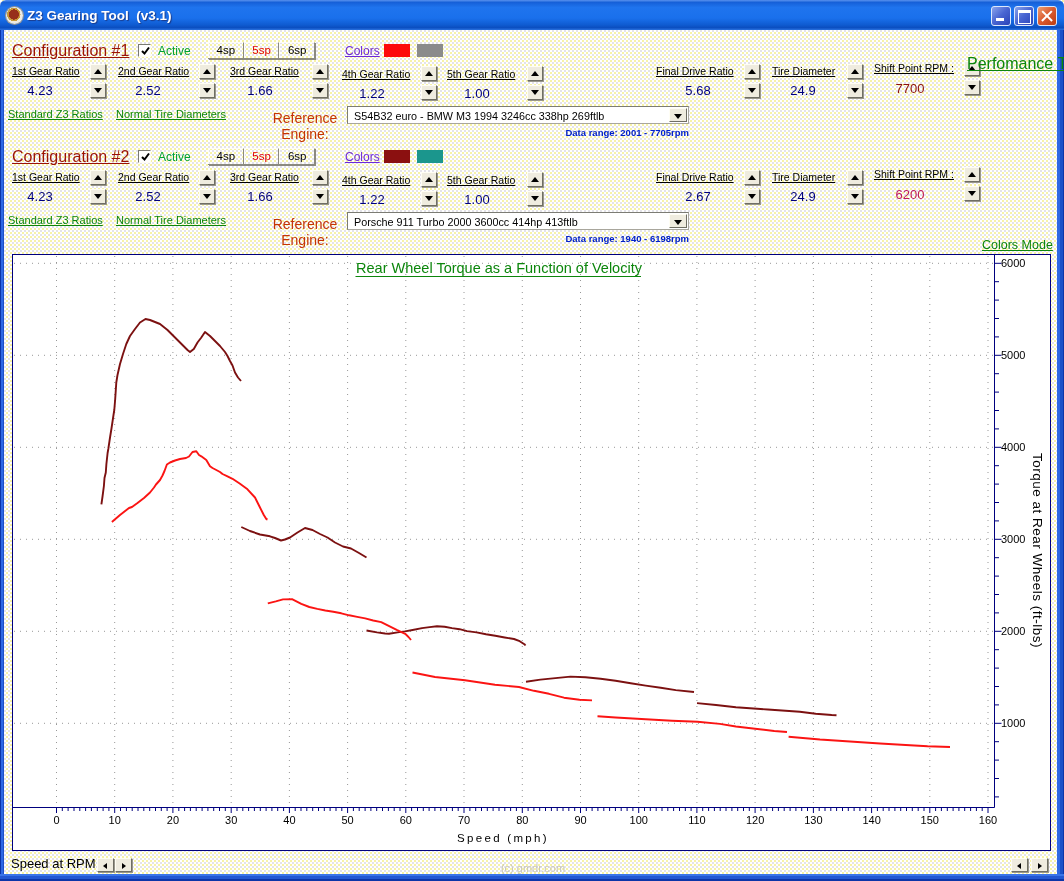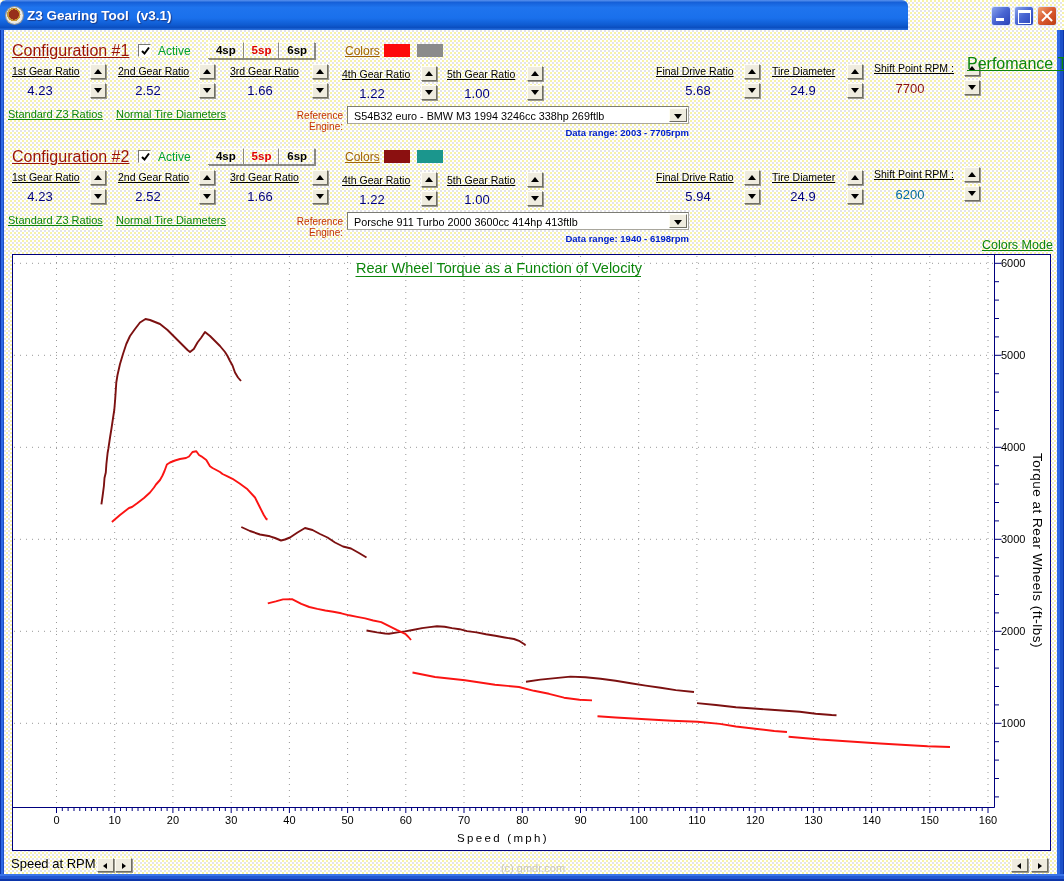--- a/index.html
+++ b/index.html
@@ -1,20 +1,20 @@
 <!DOCTYPE html>
 <html><head><meta charset="utf-8"><style>
 * { margin:0; padding:0; box-sizing:border-box; }
 html,body { width:1064px; height:881px; overflow:hidden; }
 body { position:relative; font-family:"Liberation Sans",sans-serif;
   background-color:#f1efdf;
   background-image:repeating-conic-gradient(#f6f2a8 0% 25%, #ffffff 25% 50%, #e4e3e9 50% 75%, #ffffff 75% 100%);
   background-size:4px 4px; }
 
-#titlebar { position:absolute; left:0; top:0; width:908px; height:30px;
+#titlebar { position:absolute; left:0; top:0; width:1064px; height:30px;
   background:linear-gradient(180deg,#5a92ee 0%,#1660d8 8%,#1f74ee 25%,#1a70ec 60%,#0f5cd2 82%,#0b4ec0 92%,#2a72e0 100%);
   border-radius:6px 6px 0 0; }
 #titlebar .txt { position:absolute; left:27px; top:8px; color:#fff; font-size:13.5px; font-weight:bold;
   text-shadow:1px 1px 1px #1a3a8a; white-space:pre; }
 #icon { position:absolute; left:6px; top:7px; width:17px; height:17px; border-radius:50%;
   background:radial-gradient(circle at 46% 44%, #97301b 0 38%, #c89a3a 39% 50%, #eeebe2 51% 78%, #a39f96 79%);
   box-shadow:0 0 0 1px #9a968e; }
 .tbtn { position:absolute; top:6px; width:20px; height:20px; border-radius:3px;
   border:1px solid #dce8fc; }
 .tbtn.min,.tbtn.max { background:linear-gradient(135deg,#8aa4ec 0%,#4966d2 48%,#2a43b8 100%); }
@@ -27,35 +27,35 @@
 .tbtn.close::after { transform:rotate(-45deg); }
 #bl { position:absolute; left:0; top:30px; width:4px; height:845px; background:linear-gradient(90deg,#0c35a8 0 1px,#2e68e4 1px 3px,#1c50c8 3px); }
 #br { position:absolute; right:0; top:30px; width:7px; height:845px; background:linear-gradient(90deg,#2e68e4 0 3px,#1c50c8 3px 6px,#0c35a8 6px); }
 #bb { position:absolute; left:0; top:874px; width:1064px; height:7px; background:linear-gradient(180deg,#3a74e8 0 2px,#2257d2 2px 5px,#0c35a8 5px); }
 
 .cfghdr { position:absolute; font-size:16px; color:#9b1206; text-decoration:underline; }
 .chk { position:absolute; width:13px; height:13px; background:#fff; border:1px solid;
   border-color:#7a7a72 #fffef4 #fffef4 #7a7a72; padding:1px 0 0 1px; }
 .act { position:absolute; font-size:12px; color:#00a033; }
 .spgrp { position:absolute; display:flex; height:17px; border-bottom:1px solid #8c8a80; box-shadow:1px 1px 0 #8c8a80; }
-.spbtn { width:35.7px; height:16px; font-size:11.5px; font-weight:bold; text-align:center; line-height:15px;
+.spbtn { width:35.7px; height:16px; font-size:11.5px; font-weight:normal; text-align:center; line-height:15px;
   border-top:1px solid #fffef6; border-left:1px solid #fffef6; border-right:1px solid #8c8a80; }
-.colors { position:absolute; font-size:12px; color:#a16207; text-decoration:underline; }
+.colors { position:absolute; font-size:12px; color:#6d28d9; text-decoration:underline; }
 .sw { position:absolute; width:26px; height:13px; }
 .lbl { position:absolute; font-size:10.5px; color:#000; text-decoration:underline; white-space:nowrap; }
 .val { position:absolute; width:80px; text-align:center; font-size:13px; }
 .spin { position:absolute; width:17px; height:37px; }
 .sb { position:absolute; left:0; width:16px; height:15px; background:#efecdf; border:1px solid;
   border-color:#fffef4 #6f6e64 #6f6e64 #fffef4; box-shadow:1px 1px 0 #9a988c; }
 .sb.up { top:0; } .sb.dn { top:19px; }
 .sb::after { content:""; position:absolute; left:3px; border-left:4px solid transparent; border-right:4px solid transparent; }
 .sb.up::after { top:4px; border-bottom:5px solid #000; }
 .sb.dn::after { top:4px; border-top:5px solid #000; }
 .grlink { position:absolute; font-size:11px; color:#0c860c; text-decoration:underline; white-space:nowrap; }
-.refeng { position:absolute; width:100px; text-align:right; font-size:10px; color:#c53305;padding-left:24px; }
+.refeng { position:absolute; width:100px; text-align:center; font-size:14px; color:#c53305;padding-left:24px; }
 .combo { position:absolute; width:342px; height:18px; background:#fff; border:1px solid;
   border-color:#7c7c74 #a8a69c #a8a69c #7c7c74; }
 .combo span { position:absolute; left:6px; top:2.5px; font-size:10.8px; color:#000; white-space:nowrap; }
 .cbtn { position:absolute; right:1px; top:1px; width:18px; height:14px; background:#efecdf; border:1px solid;
   border-color:#fffef4 #6f6e64 #6f6e64 #fffef4; }
 .ca { position:absolute; left:4px; top:5px; border-left:4px solid transparent; border-right:4px solid transparent; border-top:5px solid #000; }
 .drange { position:absolute; width:300px; text-align:right; font-size:9.5px; font-weight:bold; color:#0020cc; }
 .bottxt { position:absolute; font-size:13px; color:#000; }
 .abtn { position:absolute; width:17px; height:14px; background:#efecdf; border:1px solid;
   border-color:#fffef4 #6f6e64 #6f6e64 #fffef4; box-shadow:1px 1px 0 #9a988c; }
@@ -184,21 +184,21 @@
 <div class="val" style="left:870px;top:81px;color:#8b0f0f">7700</div>
 <div class="grlink" style="left:8px;top:108px">Standard Z3 Ratios</div>
 <div class="grlink" style="left:116px;top:108px">Normal Tire Diameters</div>
 <div class="refeng" style="left:243px;top:110px">Reference Engine:</div>
 <div class="combo" style="left:347px;top:106px">
     <span>S54B32 euro - BMW M3 1994 3246cc 338hp 269ftlb</span>
     <div class="cbtn">
       <div class="ca"></div>
     </div>
   </div>
-<div class="drange" style="left:389px;top:127px">Data range: 2003 - 7705rpm</div>
+<div class="drange" style="left:389px;top:127px">Data range: 2001 - 7705rpm</div>
 <div class="cfghdr" style="left:12px;top:148px">Configuration #2</div>
 <div class="chk" style="left:138px;top:150px">
     <svg style="position:absolute;left:1px;top:1px" width="11" height="11" viewBox="0 0 11 11">
       <path d="M2 5 L4.5 7.5 L9 1.5" stroke="#000" stroke-width="2" fill="none"></path>
     </svg>
   </div>
 <div class="act" style="left:158px;top:150px">Active</div>
 <div class="spgrp" style="left:208px;top:148px">
     <div class="spbtn">4sp</div>
     <div class="spbtn" style="color:#e00000">5sp</div>
@@ -235,33 +235,33 @@
 <div class="spin" style="left:527px;top:172px">
     <div class="sb up"></div>
     <div class="sb dn"></div>
   </div>
 <div class="val" style="left:437px;top:192px;color:#000080">1.00</div>
 <div class="lbl" style="left:656px;top:171px">Final Drive Ratio</div>
 <div class="spin" style="left:744px;top:170px">
     <div class="sb up"></div>
     <div class="sb dn"></div>
   </div>
-<div class="val" style="left:658px;top:189px;color:#000080">5.94</div>
+<div class="val" style="left:658px;top:189px;color:#000080">2.67</div>
 <div class="lbl" style="left:772px;top:171px">Tire Diameter</div>
 <div class="spin" style="left:847px;top:170px">
     <div class="sb up"></div>
     <div class="sb dn"></div>
   </div>
 <div class="val" style="left:763px;top:189px;color:#000080">24.9</div>
 <div class="lbl" style="left:874px;top:168px">Shift Point RPM :</div>
 <div class="spin" style="left:964px;top:167px">
     <div class="sb up"></div>
     <div class="sb dn"></div>
   </div>
-<div class="val" style="left:870px;top:187px;color:#0369a1">6200</div>
+<div class="val" style="left:870px;top:187px;color:#be185d">6200</div>
 <div class="grlink" style="left:8px;top:214px">Standard Z3 Ratios</div>
 <div class="grlink" style="left:116px;top:214px">Normal Tire Diameters</div>
 <div class="refeng" style="left:243px;top:216px">Reference Engine:</div>
 <div class="combo" style="left:347px;top:212px">
     <span>Porsche 911 Turbo 2000 3600cc 414hp 413ftlb</span>
     <div class="cbtn">
       <div class="ca"></div>
     </div>
   </div>
 <div class="drange" style="left:389px;top:233px">Data range: 1940 - 6198rpm</div>

